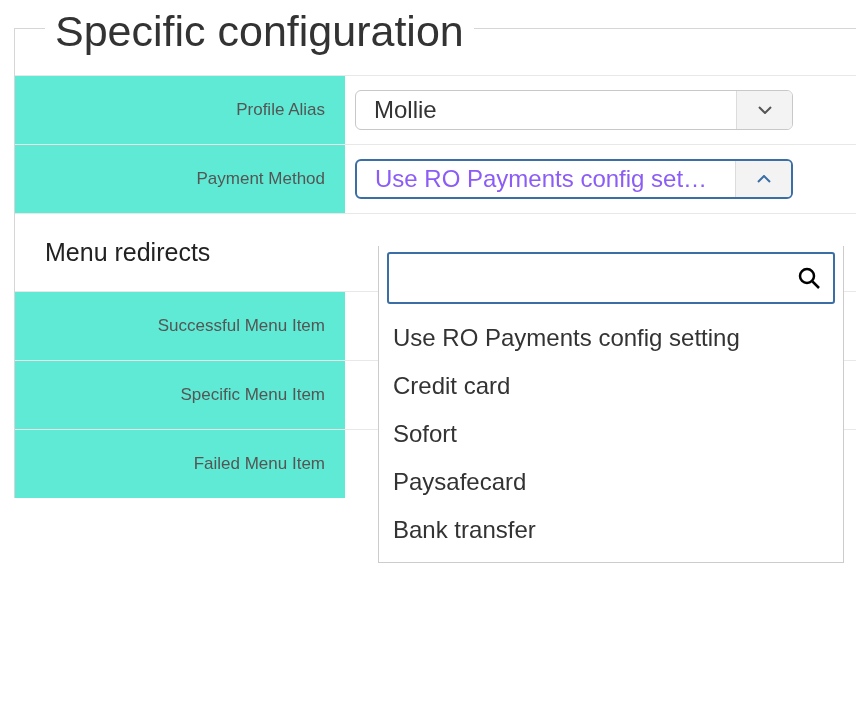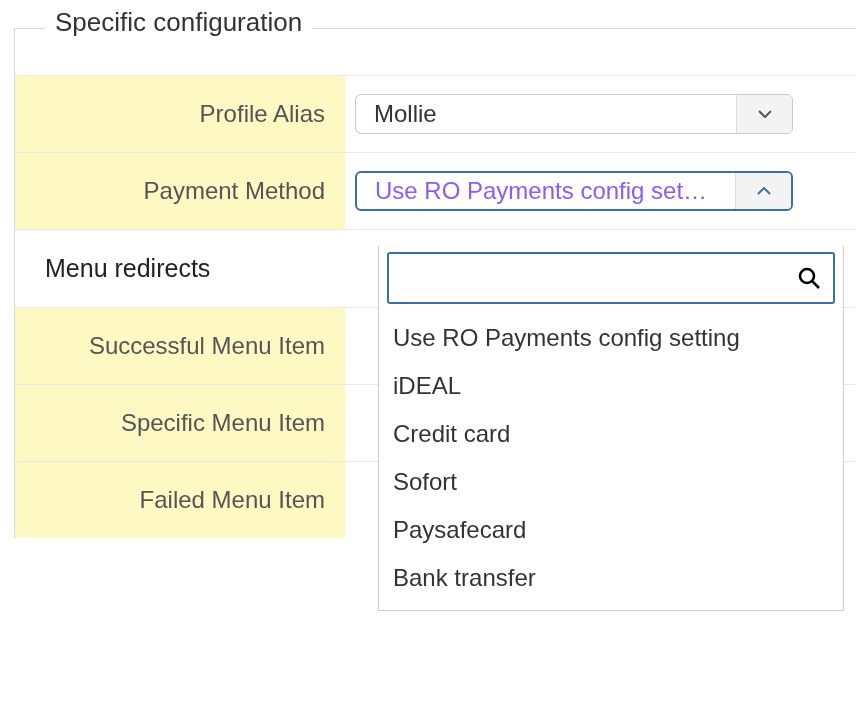--- a/index.html
+++ b/index.html
@@ -24,41 +24,41 @@
   border-bottom: none;
   margin: 28px 0 0 14px;
   padding: 46px 0 0 0;
 }
 .legend {
   position: absolute;
   top: -22px;
   left: 30px;
   background: #fff;
   padding: 0 10px;
-  font-size: 26px;
+  font-size: 43px;
   font-weight: 400;
   color: #333;
 }
 .form-row {
   display: flex;
   align-items: stretch;
   border-top: 1px solid #e8e8e8;
 }
 .form-row:first-of-type {
   border-top: 1px solid #e8e8e8;
 }
 .form-label-cell {
   width: 330px;
-  background: #fef9c3;
+  background: #5eead4;
   display: flex;
   align-items: center;
   justify-content: flex-end;
   padding: 24px 20px 24px 20px;
   color: #555;
-  font-size: 24px;
+  font-size: 17px;
 }
 .form-control-cell {
   flex: 1;
   padding: 12px 10px;
   display: flex;
   align-items: center;
 }
 .section-heading-row {
   padding: 24px 20px 24px 30px;
   font-size: 25px;
@@ -201,19 +201,18 @@
     <input type="text" value="" style="">
     <span class="search-icon">
       <svg class="search-svg" width="24" height="24" viewBox="0 0 24 24">
           <circle cx="10" cy="10" r="7" fill="none" stroke="#000" stroke-width="2.5"></circle>
           <line x1="15.5" y1="15.5" x2="22" y2="22" stroke="#000" stroke-width="2.5"></line>
         </svg>
     </span>
   </div>
   <ul class="dropdown-options">
     <li>Use RO Payments config setting</li>
-    <li>iDEAL</li>
     <li>Credit card</li>
     <li>Sofort</li>
     <li>Paysafecard</li>
     <li>Bank transfer</li>
   </ul>
 </div>
 
 </body></html>

